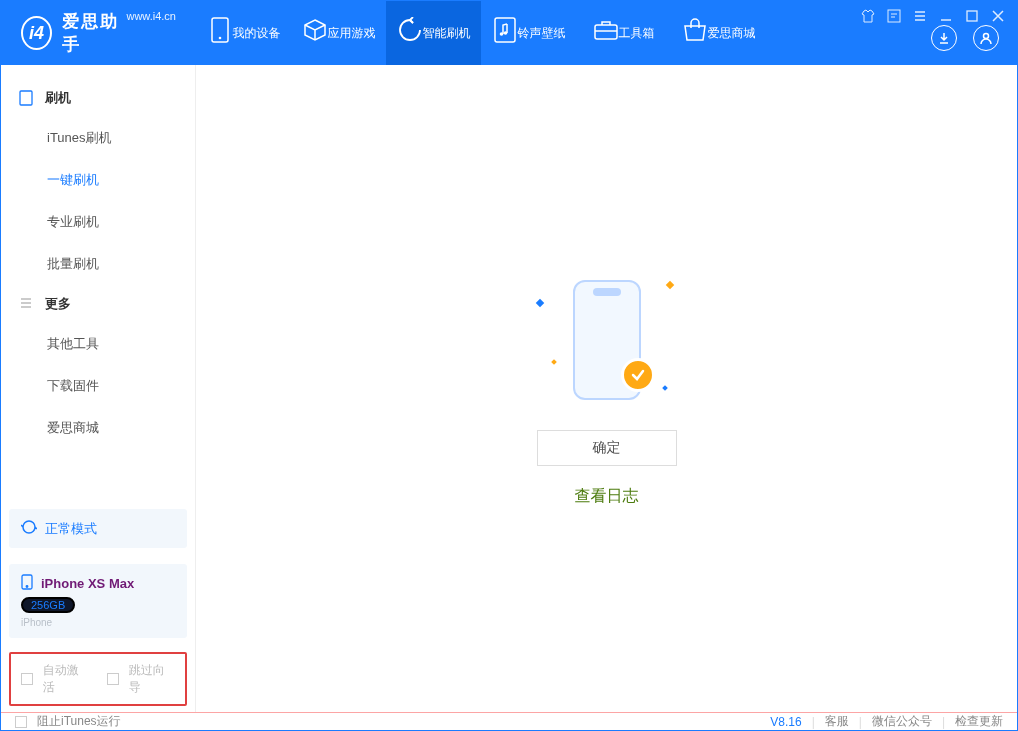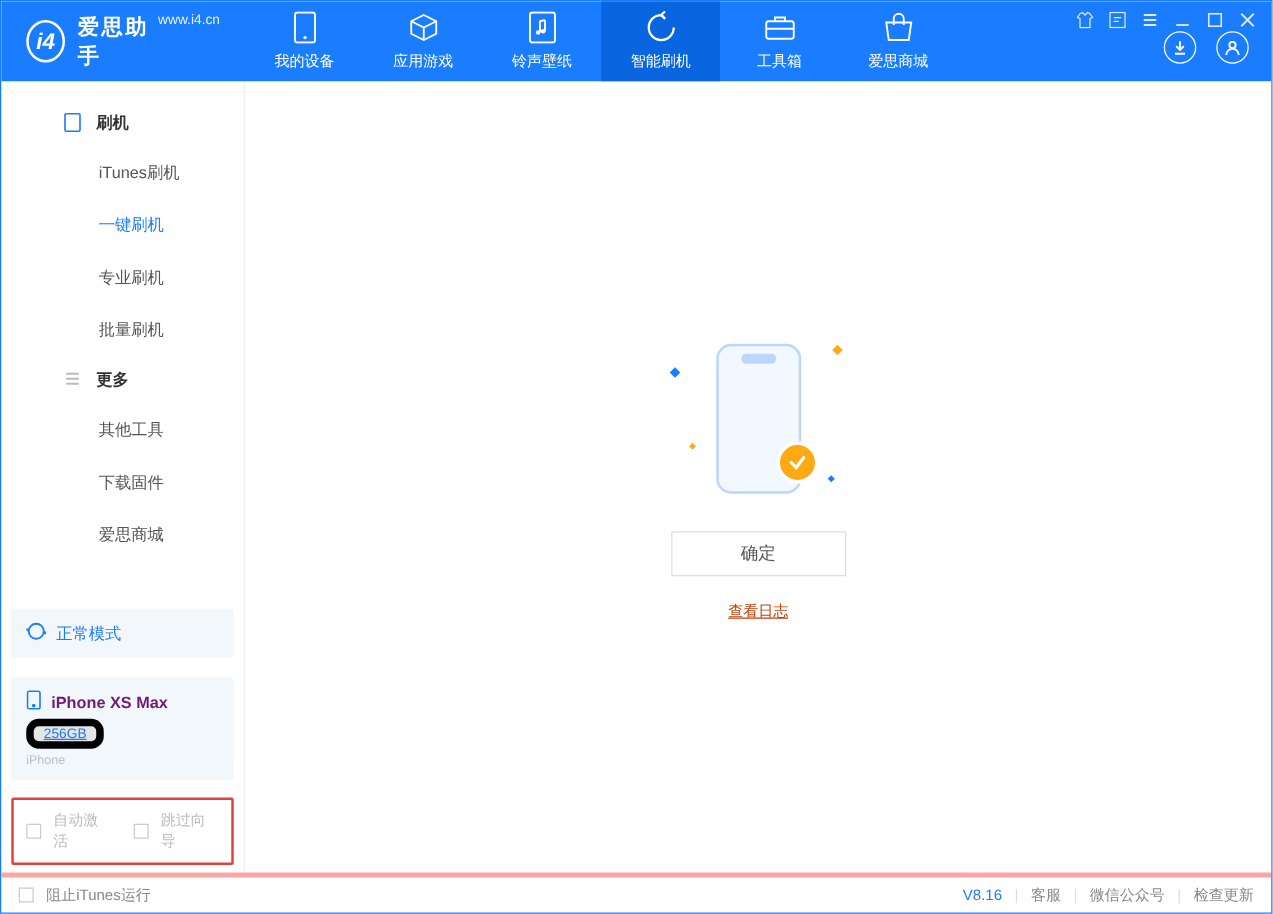--- a/index.html
+++ b/index.html
@@ -7,63 +7,63 @@
 
 
 .header { background: #1a7cff; height: 64px; display: flex; align-items: center; color: #fff; position: relative; }
 .logo-area { display: flex; align-items: center; padding: 0 20px; width: 195px; }
 .logo-badge { width: 34px; height: 34px; border: 2px solid #fff; border-radius: 50%; display: flex; align-items: center; justify-content: center; font-weight: bold; font-size: 18px; margin-right: 10px; font-style: italic; }
 .logo-text { display: flex; }
 .logo-title { font-size: 17px; font-weight: bold; letter-spacing: 2px; }
 .logo-sub { font-size: 11px; opacity: 0.9; }
 
 .nav-tabs { display: flex; height: 100%; }
-.nav-tab { width: 95px; display: flex; flex-direction: column; align-items: center; justify-content: center; cursor: pointer; position: relative; }
+.nav-tab { width: 95px; display: flex; flex-direction: row; align-items: center; justify-content: center; cursor: pointer; position: relative; }
 .nav-tab.sel { background: #0a66e0; }
 .nav-tab .ico { width: 26px; height: 26px; margin-bottom: 6px; display: flex; align-items: center; justify-content: center; }
 .nav-tab .lbl { font-size: 12px; }
 
 .header-controls { position: absolute; right: 12px; top: 8px; display: flex; gap: 12px; align-items: center; }
 .hc { width: 14px; height: 14px; cursor: pointer; display: flex; align-items: center; justify-content: center; opacity: 0.85; }
 .header-badges { position: absolute; right: 18px; bottom: 14px; display: flex; gap: 16px; }
 .hb { width: 26px; height: 26px; border: 1.5px solid #fff; border-radius: 50%; display: flex; align-items: center; justify-content: center; cursor: pointer; }
 
 
 .body { flex: 1; display: flex; min-height: 0; }
 .sidebar { width: 195px; border-right: 1px solid #eee; display: flex; flex-direction: column; }
-.side-list { padding-top: 14px; flex: 1; overflow: auto; padding-left: 32px; }
+.side-list { padding-top: 14px; flex: 1; overflow: auto; }
 .side-group { display: flex; align-items: center; padding: 10px 18px; color: #333; font-size: 13px; font-weight: bold; }
 .side-group .gico { width: 16px; height: 16px; margin-right: 10px; }
 .side-item { padding: 12px 18px 12px 46px; color: #555; font-size: 13px; cursor: pointer; }
 .side-item.sel { color: #1a7cff; }
 
 .device-block { margin: 8px; background: #f2f7fc; border-radius: 3px; padding: 10px 12px; font-size: 13px; }
 .dev-mode { color: #1a7cff; display: flex; align-items: center; gap: 8px; }
 .dev-name { color: #701a75; font-weight: bold; display: flex; align-items: center; gap: 8px; }
-.dev-cap { display: inline-block; background: #e5e5e5; border: 6px solid #000000; color: #1a7cff; border-radius: 10px; padding: 0 8px; font-size: 11px; margin-top: 4px; text-decoration: underline; }
+.dev-cap { display: inline-block; background: #0f172a; border: 2px solid #000000; color: #1a7cff; border-radius: 10px; padding: 0 8px; font-size: 11px; margin-top: 4px; }
 .dev-sub { color: #b9c0c9; font-size: 10px; margin-top: 4px; }
 
 .opt-row { border: 2px solid #e04040; margin: 6px 8px; padding: 8px 10px; display: flex; gap: 18px; align-items: center; border-radius: 2px; }
 .chk { display: flex; align-items: center; gap: 10px; color: #bbb; font-size: 12px; cursor: pointer; }
 .chk .box { width: 12px; height: 12px; border: 1px solid #ccc; }
 
 
 .main { flex: 1; display: flex; flex-direction: column; align-items: center; justify-content: center; background: #fff; }
 .phone-illus { position: relative; width: 220px; height: 140px; margin-bottom: 20px; display:flex; align-items:center; justify-content:center; }
 .phone-frame { width: 68px; height: 120px; border: 2.5px solid #bcd6ff; border-radius: 12px; position: relative; background: #f2f8ff; }
 .phone-frame::before { content:""; position:absolute; top:6px; left:50%; transform:translateX(-50%); width:28px; height:8px; background:#bcd6ff; border-radius:4px; }
 .check-badge { position: absolute; right: 62px; bottom: 18px; width: 34px; height: 34px; background: #ffa914; border: 3px solid #fff; border-radius: 50%; display:flex; align-items:center; justify-content:center; }
 .sparkle { position: absolute; width: 6px; height: 6px; background: #ffa914; transform: rotate(45deg); }
 .sparkle.blue { background: #1a7cff; }
 .msg { font-size: 19px; color: #2b2b2b; margin-bottom: 26px; }
 .ok-btn { width: 140px; height: 36px; border: 1px solid #ddd; background: #fff; color: #555; font-size: 14px; cursor: pointer; }
-.log-link { margin-top: 20px; color: #c2410c; font-size: 12px; text-decoration: underline; cursor: pointer; }
-
-
-.footer { height: 32px; border-top: 4px solid #fca5a5; display: flex; align-items: center; padding: 0 14px; font-size: 12px; color: #888; }
+.log-link { margin-top: 20px; color: #4d7c0f; font-size: 16px; cursor: pointer; }
+
+
+.footer { height: 18px; border-top: 1px solid #fca5a5; display: flex; align-items: center; padding: 0 14px; font-size: 12px; color: #888; }
 .footer .left { display: flex; align-items: center; gap: 6px; }
 .footer .right { margin-left: auto; display: flex; align-items: center; gap: 10px; }
 .footer .ver { color: #1a7cff; }
 .footer .sep { color: #ddd; }
 .footer .flink { cursor: pointer; }
 </style>
 </head>
 <body>
 
 <div class="header">
@@ -86,39 +86,39 @@
     </div>
     <div class="nav-tab">
       <div class="ico">
           <svg width="26" height="26" viewBox="0 0 26 26" fill="none">
             <path d="M13 3 L23 8 L23 18 L13 23 L3 18 L3 8 Z" stroke="#fff" stroke-width="1.5" fill="none"></path>
             <path d="M3 8 L13 13 L23 8 M13 13 L13 23" stroke="#fff" stroke-width="1.5"></path>
           </svg>
         </div>
       <div class="lbl">应用游戏</div>
     </div>
+    <div class="nav-tab sel">
+      <div class="ico">
+          <svg width="26" height="26" viewBox="0 0 26 26" fill="none">
+            <path d="M13 3 L16 6 L13 3 A10 10 0 1 0 23 13" stroke="#fff" stroke-width="1.8" fill="none"></path>
+            <path d="M13 3 L16 0 M13 3 L16 6" stroke="#fff" stroke-width="1.8"></path>
+          </svg>
+        </div>
+      <div class="lbl">智能刷机</div>
+    </div>
     <div class="nav-tab">
       <div class="ico">
           <svg width="22" height="26" viewBox="0 0 22 26" fill="none">
             <rect x="1" y="1" width="20" height="24" rx="2" stroke="#fff" stroke-width="1.5"></rect>
             <path d="M13 7 L13 16 M13 7 L9 8 L9 17" stroke="#fff" stroke-width="1.5"></path>
             <circle cx="7.5" cy="17" r="1.8" fill="#fff"></circle>
             <circle cx="11.5" cy="16" r="1.8" fill="#fff"></circle>
           </svg>
         </div>
       <div class="lbl">铃声壁纸</div>
-    </div>
-    <div class="nav-tab sel">
-      <div class="ico">
-          <svg width="26" height="26" viewBox="0 0 26 26" fill="none">
-            <path d="M13 3 L16 6 L13 3 A10 10 0 1 0 23 13" stroke="#fff" stroke-width="1.8" fill="none"></path>
-            <path d="M13 3 L16 0 M13 3 L16 6" stroke="#fff" stroke-width="1.8"></path>
-          </svg>
-        </div>
-      <div class="lbl">智能刷机</div>
     </div>
     <div class="nav-tab">
       <div class="ico">
           <svg width="26" height="22" viewBox="0 0 26 22" fill="none">
             <rect x="2" y="6" width="22" height="14" rx="2" stroke="#fff" stroke-width="1.5"></rect>
             <path d="M9 6 L9 3 L17 3 L17 6" stroke="#fff" stroke-width="1.5"></path>
             <path d="M2 12 L24 12" stroke="#fff" stroke-width="1.5"></path>
           </svg>
         </div>
       <div class="lbl">工具箱</div>

